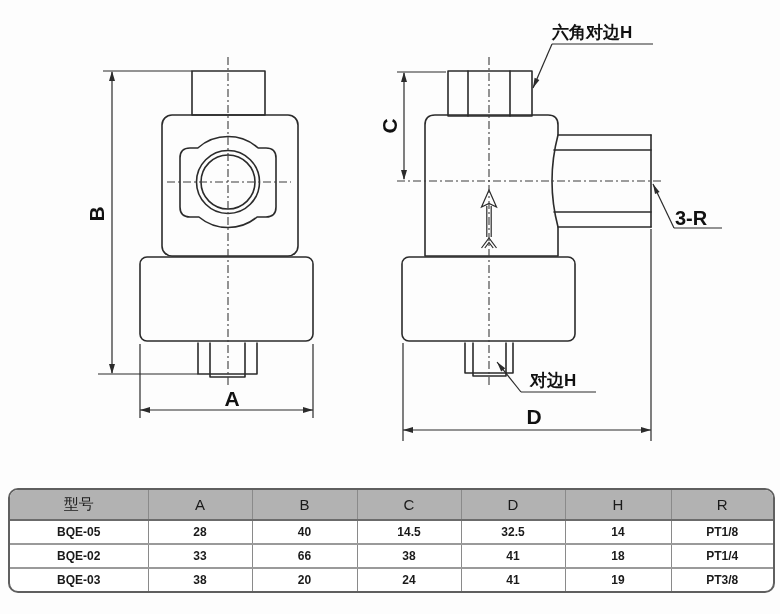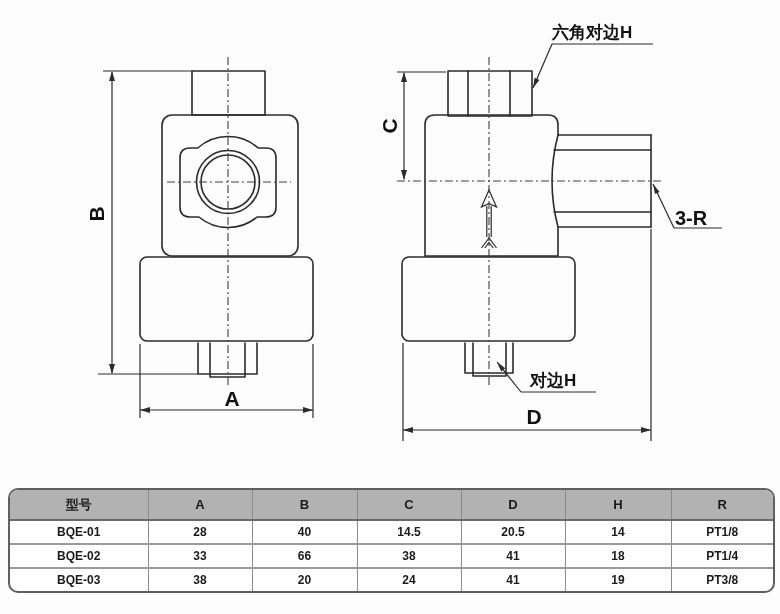--- a/index.html
+++ b/index.html
@@ -22,22 +22,22 @@
   
   .table-wrap{
     position:absolute;left:8px;top:488px;width:763px;
     border:2px solid #5f5f5f;border-radius:10px;overflow:hidden;background:#ffffff;
   }
   table.spec{
     width:100%;border-collapse:collapse;table-layout:fixed;
     font-family:"Liberation Sans",sans-serif;font-weight:bold;color:#1a1a1a;
   }
   table.spec th{
-    background:#b2b2b2;height:27px;font-size:13px;text-align:center;
-    border-bottom:2px solid #6b6b6b;font-weight:bold;
+    background:#b2b2b2;height:27px;font-size:15px;text-align:center;
+    border-bottom:2px solid #6b6b6b;font-weight:normal;
   }
   table.spec td{height:20px;font-size:12px;text-align:center;vertical-align:middle;}
   table.spec tbody tr:not(:first-child) td{border-top:2px solid #9a9a9a;text-align:center;}
   table.spec th:not(:first-child),table.spec td:not(:first-child){border-left:1.5px solid #8a8a8a;}
 </style>
 </head>
 <body>
 
 <div class="stage">
 
@@ -177,25 +177,25 @@
           <th>A</th>
           <th>B</th>
           <th>C</th>
           <th>D</th>
           <th>H</th>
           <th>R</th>
         </tr>
       </thead>
       <tbody>
         <tr>
-          <td>BQE-01</td>
+          <td>BQE-05</td>
           <td>28</td>
           <td>40</td>
           <td>14.5</td>
-          <td>20.5</td>
+          <td>32.5</td>
           <td>14</td>
           <td>PT1/8</td>
         </tr>
         <tr>
           <td>BQE-02</td>
           <td>33</td>
           <td>66</td>
           <td>38</td>
           <td>41</td>
           <td>18</td>

